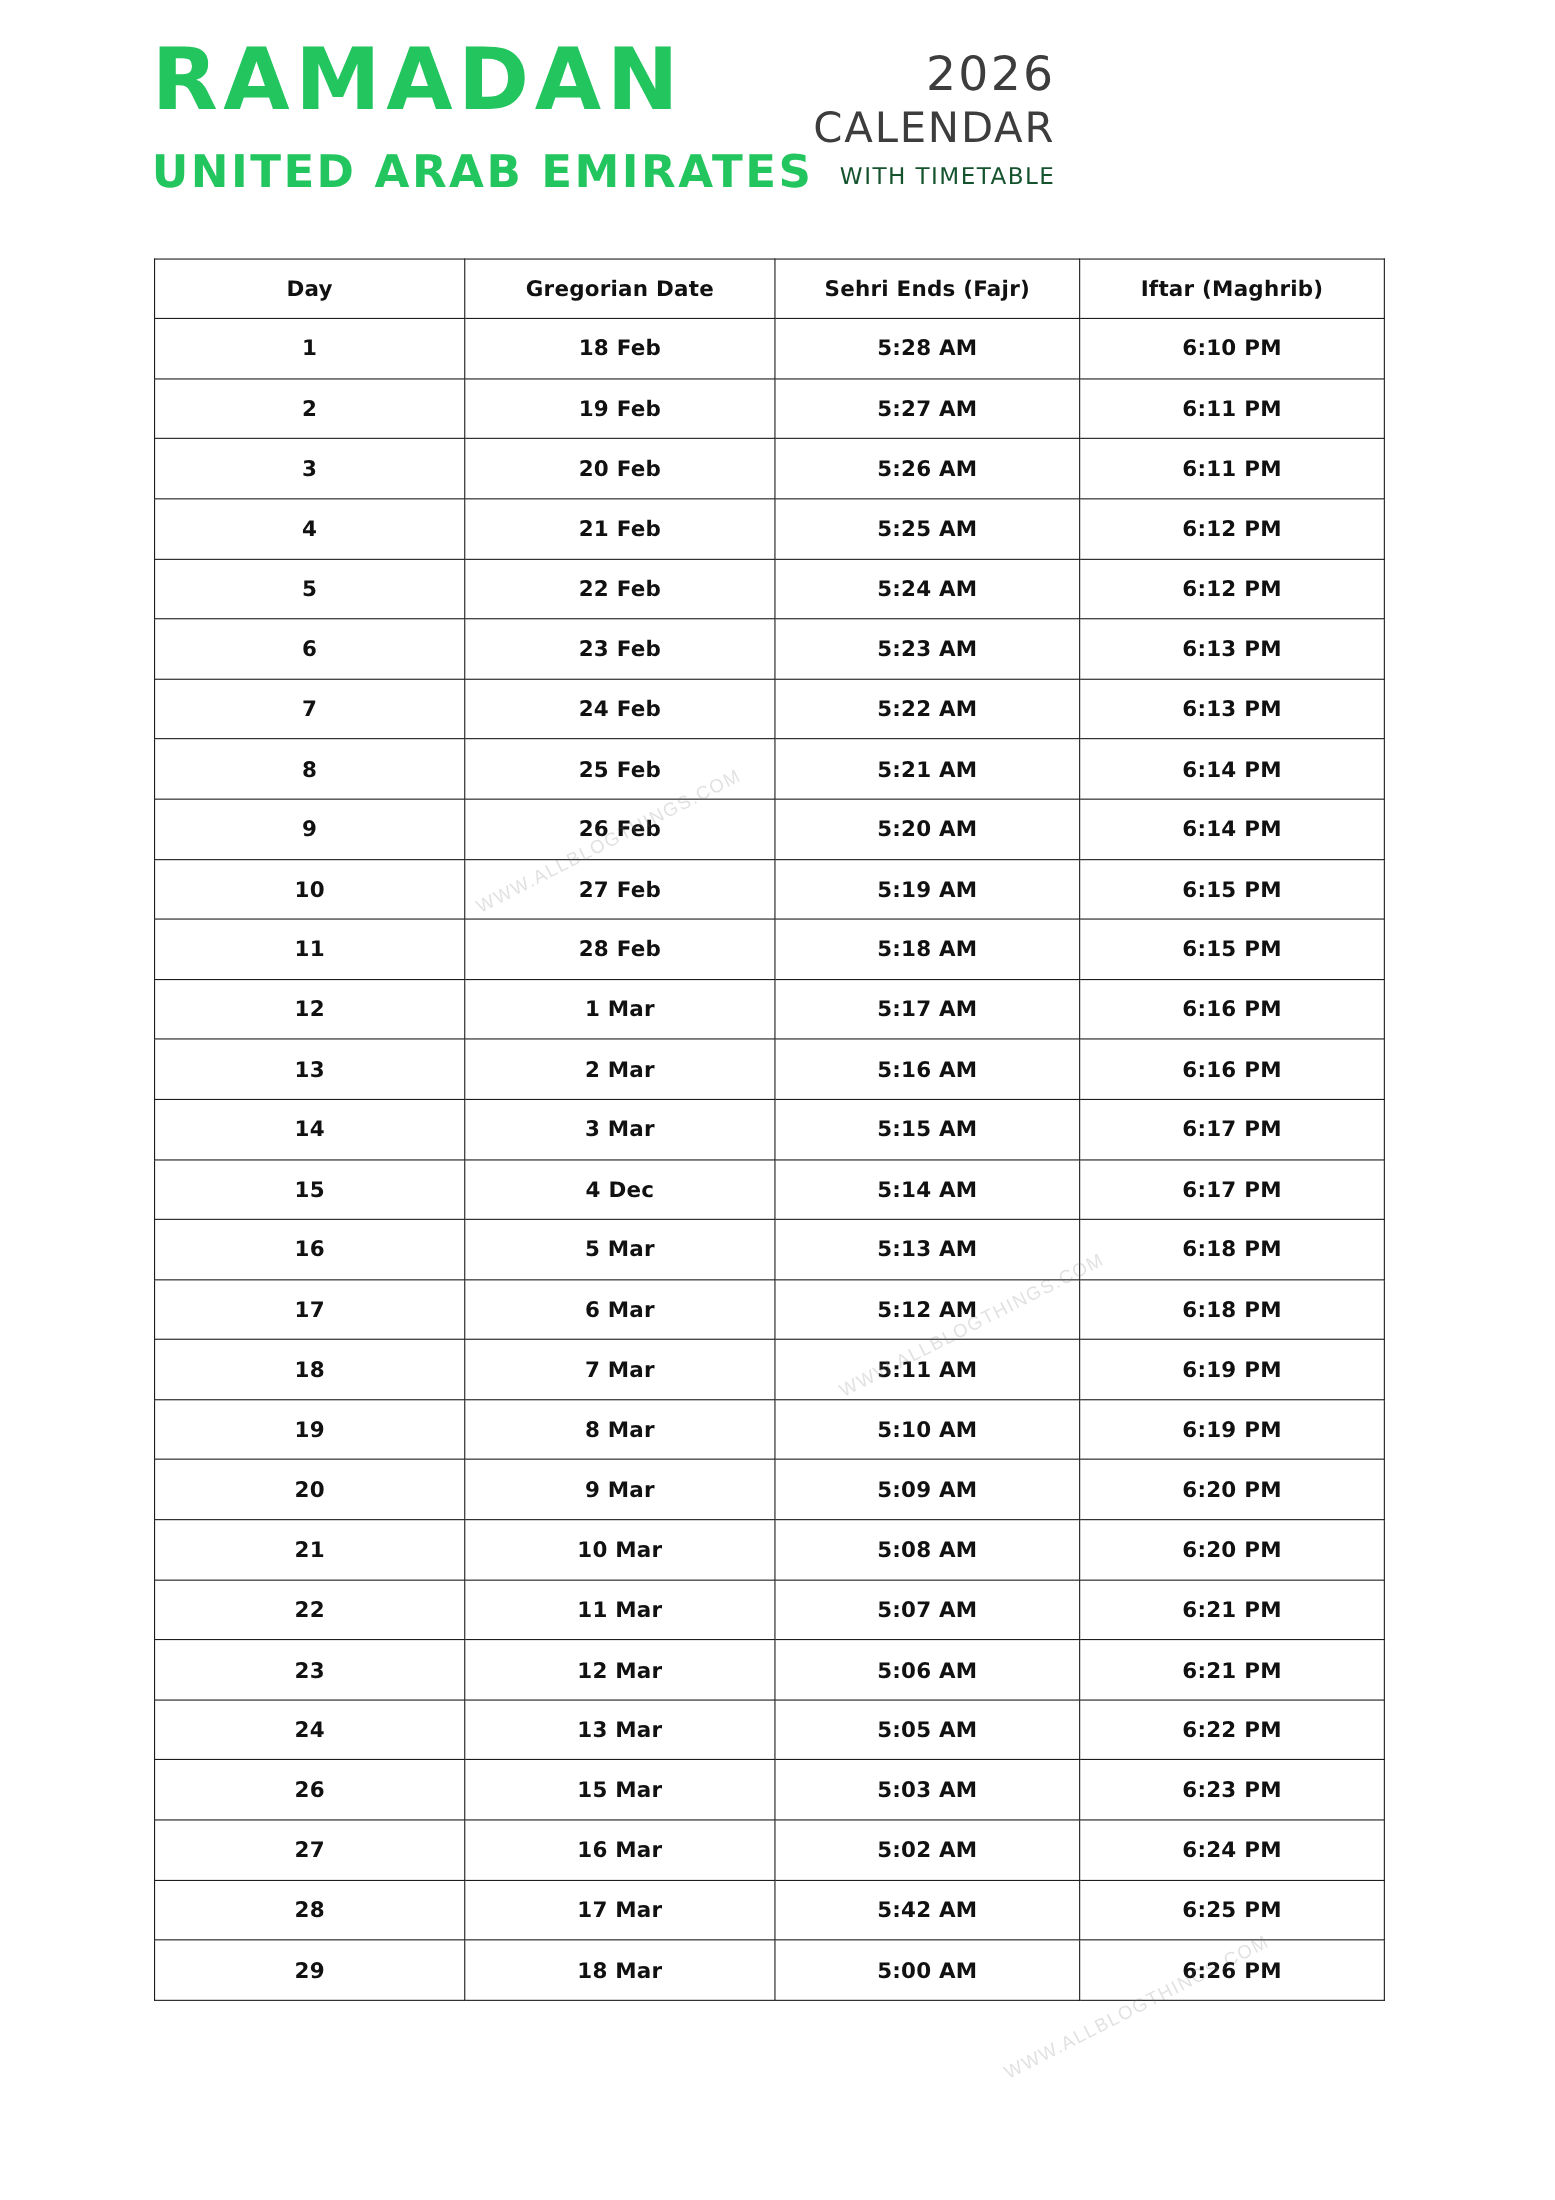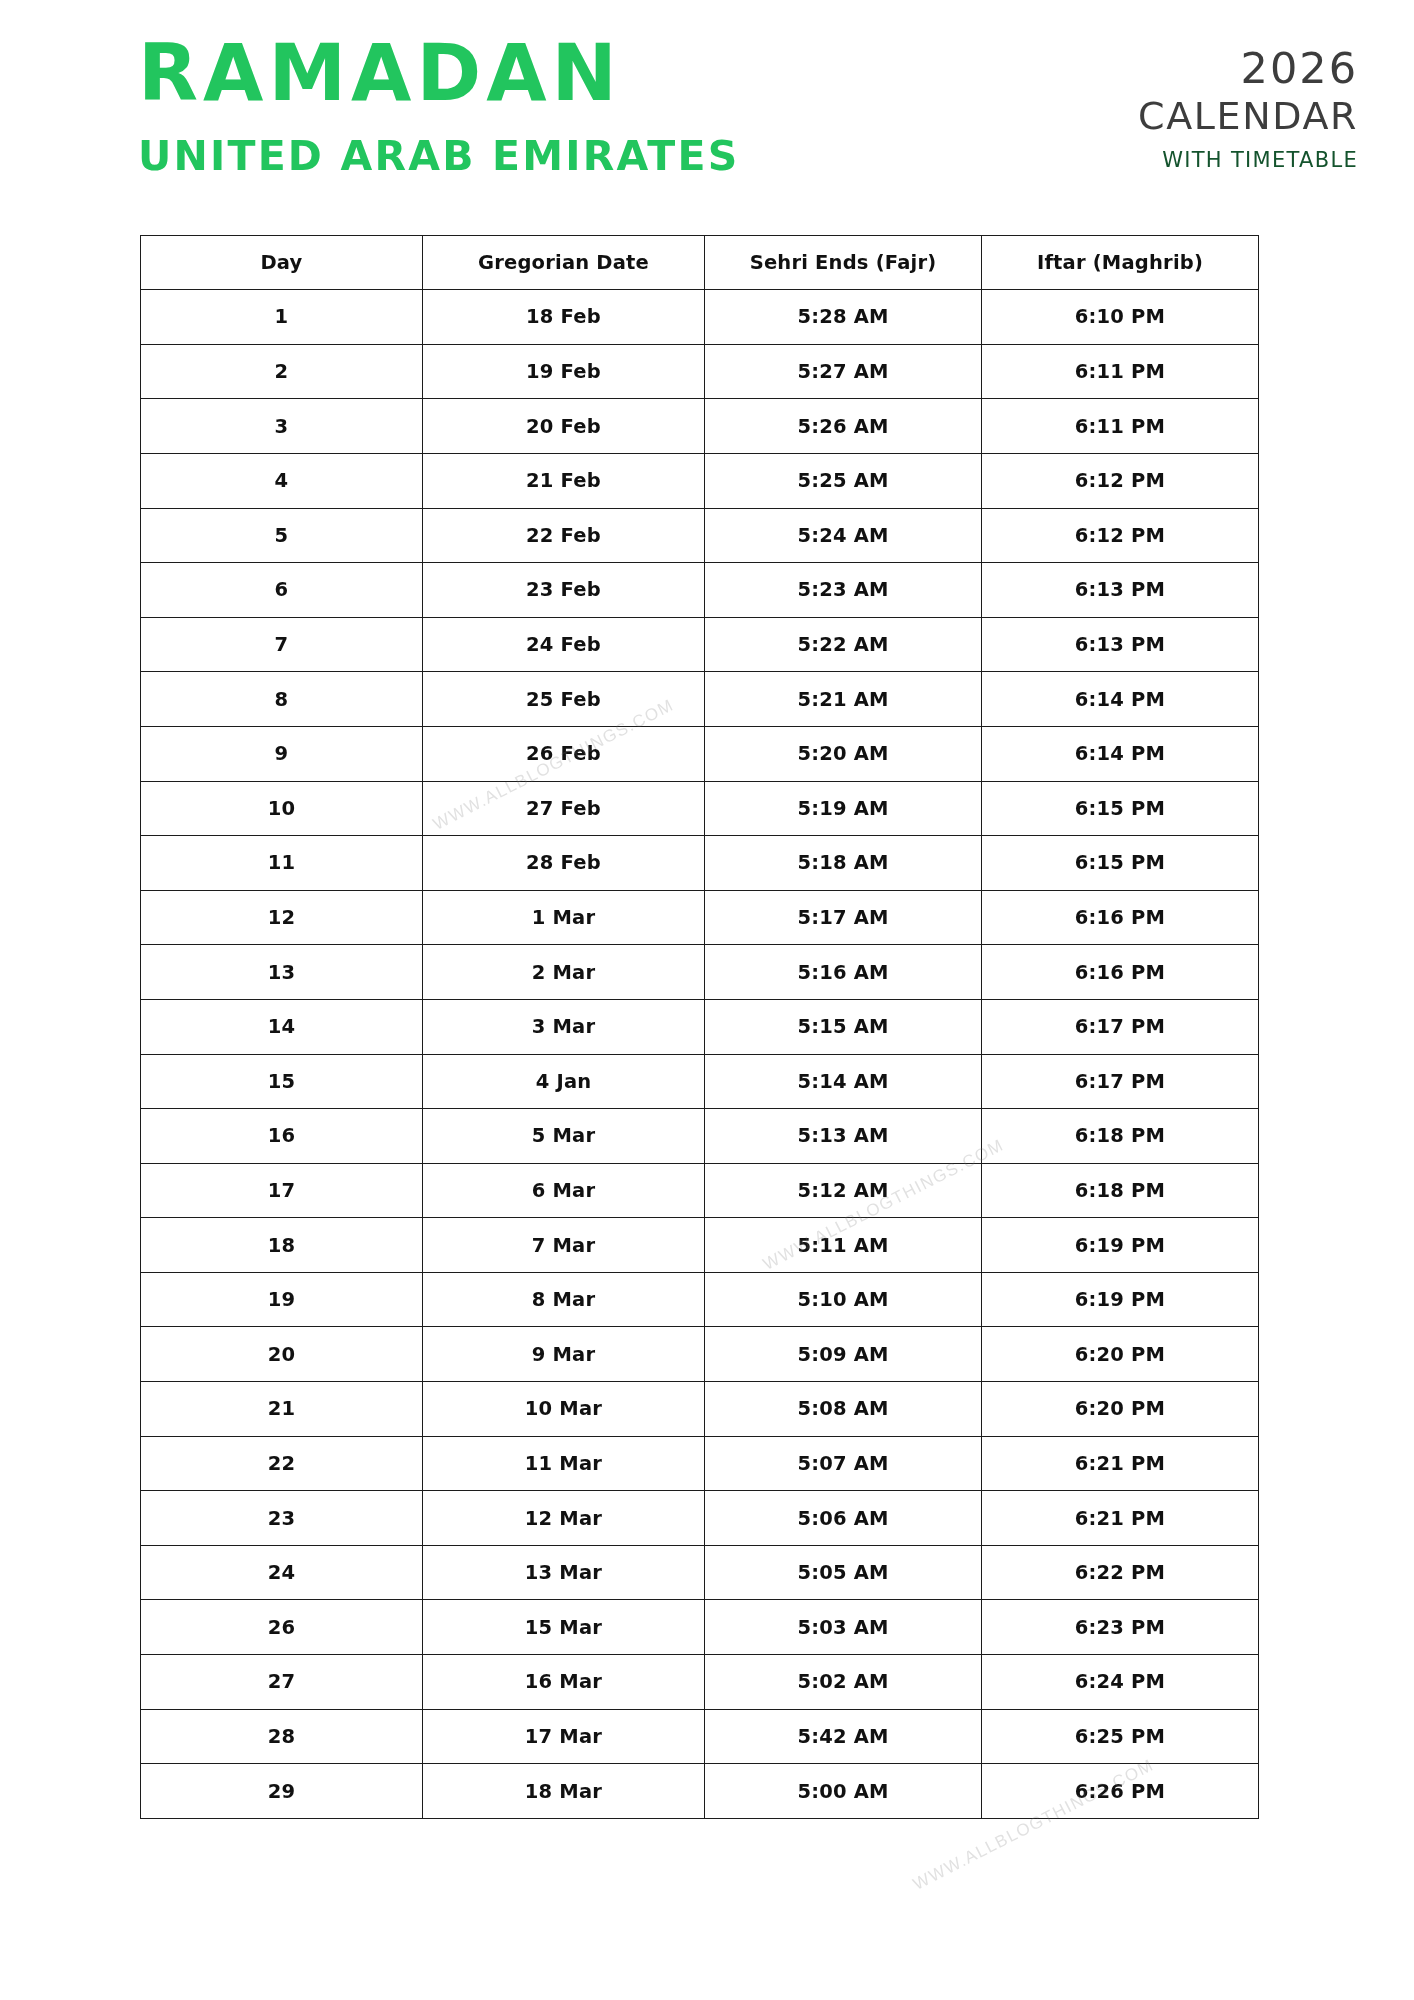--- a/index.html
+++ b/index.html
@@ -19,21 +19,20 @@
   .page {
     position: relative;
     width: 1414px;
     height: 2000px;
     padding: 0;
   }
   
   .header {
     display: flex;
     align-items: flex-start;
-    justify-content: space-between;
     padding: 34px 46px 0 138px;
   }
   .title-block {
     display: flex;
     flex-direction: column;
     align-items: flex-start;
   }
   .main-title {
     font-size: 78px;
     font-weight: 700;
@@ -246,21 +245,21 @@
             <td>6:16 PM</td>
           </tr>
           <tr>
             <td>14</td>
             <td>3 Mar</td>
             <td>5:15 AM</td>
             <td>6:17 PM</td>
           </tr>
           <tr>
             <td>15</td>
-            <td>4 Jan</td>
+            <td>4 Dec</td>
             <td>5:14 AM</td>
             <td>6:17 PM</td>
           </tr>
           <tr>
             <td>16</td>
             <td>5 Mar</td>
             <td>5:13 AM</td>
             <td>6:18 PM</td>
           </tr>
           <tr>

